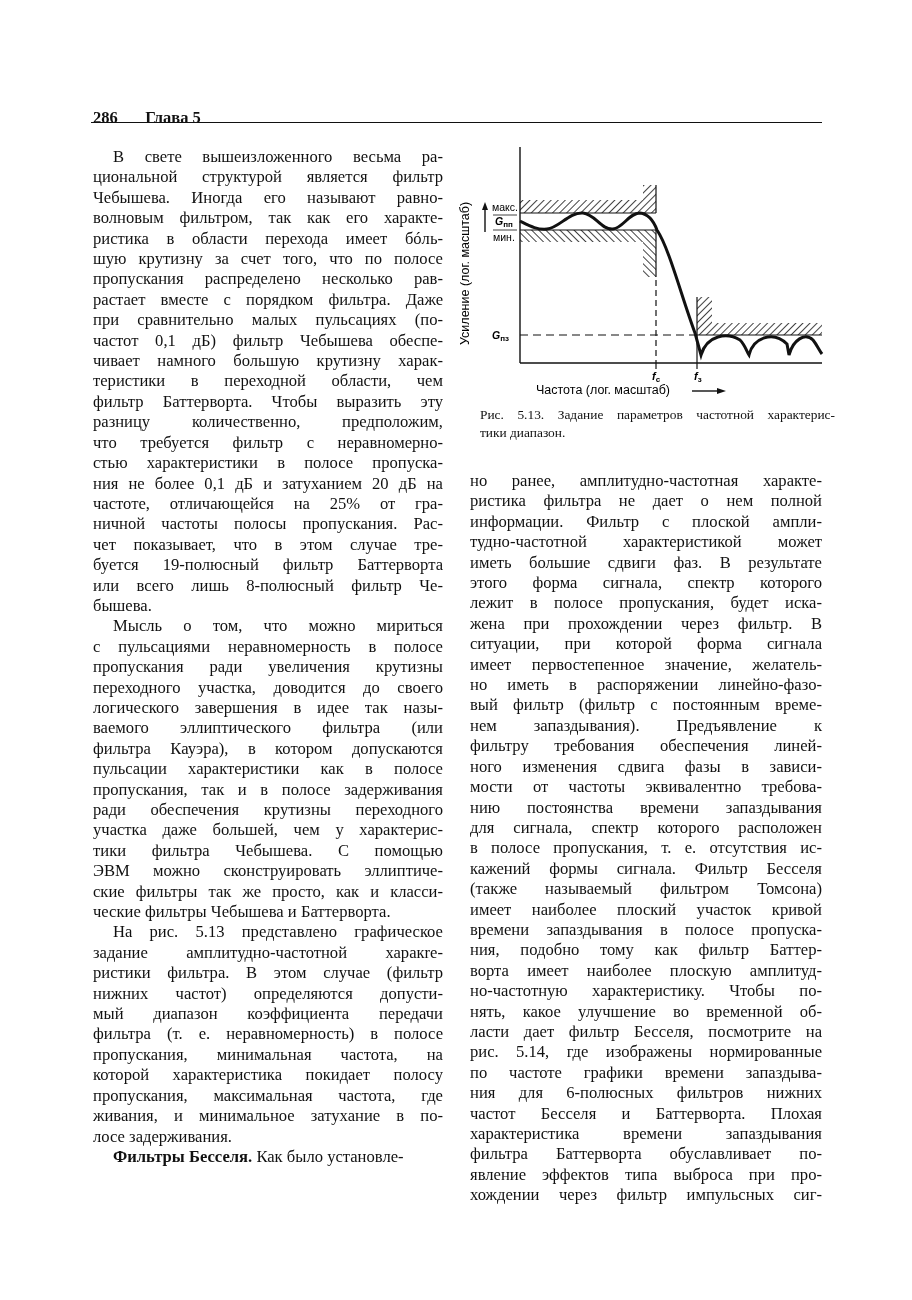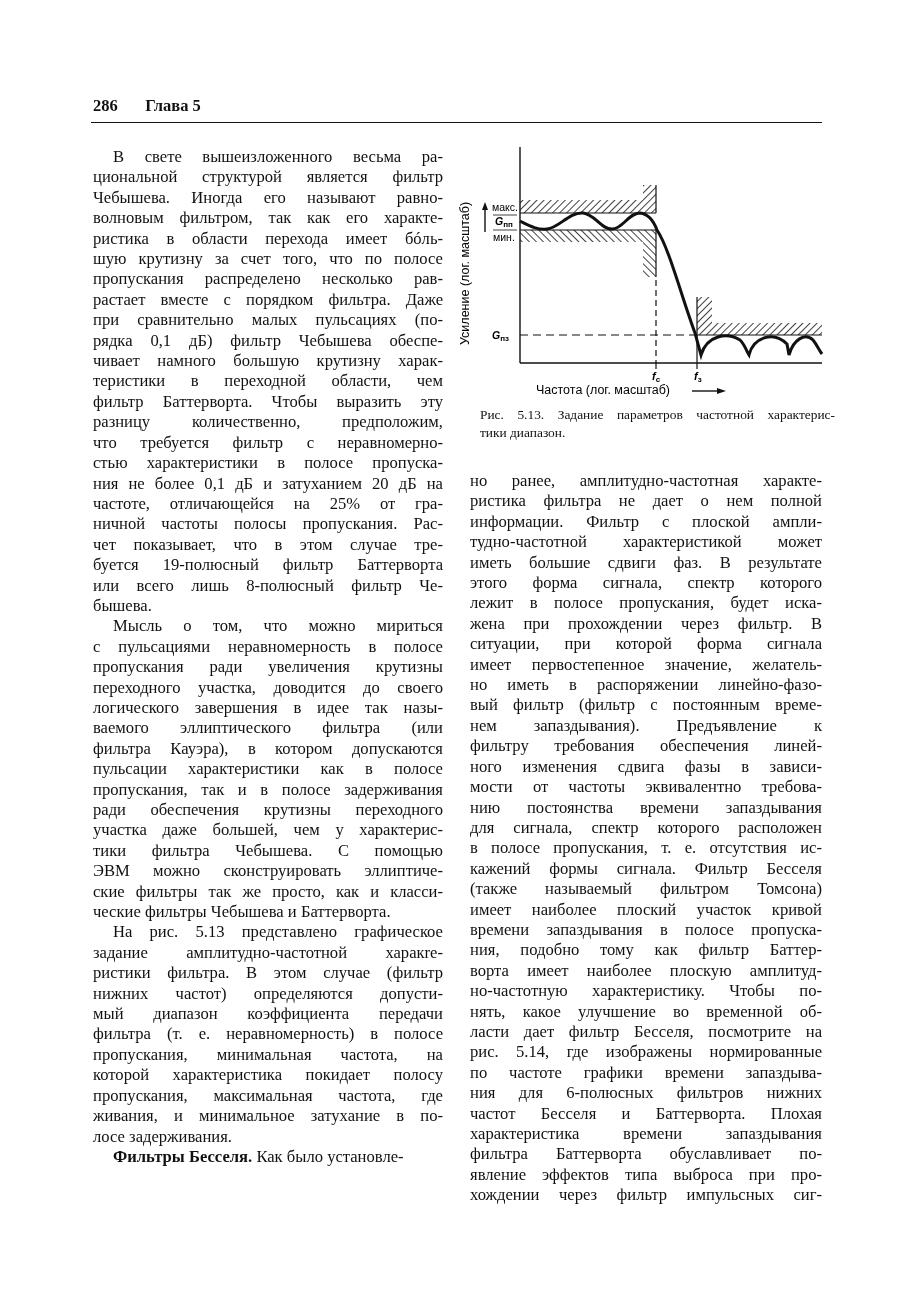--- a/index.html
+++ b/index.html
@@ -1,19 +1,19 @@
 <!DOCTYPE html>
 <html><head>
 <meta charset="utf-8">
 <style>
   html, body { margin: 0; padding: 0; background: #ffffff; }
   body { width: 912px; height: 1300px; position: relative; overflow: hidden; color: #111; }
   .serif { font-family: "Liberation Serif", "DejaVu Serif", serif; }
 
-  .running-head { position: absolute; left: 93px; top: 96px; font-size: 16.5px; font-weight: bold; }
+  .running-head { position: absolute; left: 93px; top: 108px; font-size: 16.5px; font-weight: bold; }
   .running-head .page-num { display: inline-block; width: 48px; }
   .head-rule { position: absolute; left: 91px; top: 122px; width: 731px; height: 0; border-top: 1.6px solid #111; }
 
   .col { position: absolute; font-size: 16.6px; line-height: 20.4px; text-align: justify; }
   .col-left { left: 93px; top: 147px; width: 350px; }
   .col-right { left: 470px; top: 471px; width: 352px; }
   .col p { margin: 0; text-indent: 20px; hyphens: manual; }
   .col p.cont { text-indent: 0; }
   .col .bold { font-weight: bold; }
   .line { display: block; text-align: justify; text-align-last: justify; white-space: nowrap; }
@@ -36,21 +36,21 @@
   <p id="lp0" style="text-indent: 0px;">
       <span class="line" style="padding-left: 20px;">В свете вышеизложенного весьма ра-</span>
       <span class="line">циональной структурой является фильтр</span>
       <span class="line">Чебышева. Иногда его называют равно-</span>
       <span class="line">волновым фильтром, так как его характе-</span>
       <span class="line">ристика в области перехода имеет бóль-</span>
       <span class="line">шую крутизну за счет того, что по полосе</span>
       <span class="line">пропускания распределено несколько рав-</span>
       <span class="line">растает вместе с порядком фильтра. Даже</span>
       <span class="line">при сравнительно малых пульсациях (по-</span>
-      <span class="line">рядка 0,1 дБ) фильтр Чебышева обеспе-</span>
+      <span class="line">частот 0,1 дБ) фильтр Чебышева обеспе-</span>
       <span class="line">чивает намного большую крутизну харак-</span>
       <span class="line">теристики в переходной области, чем</span>
       <span class="line">фильтр Баттерворта. Чтобы выразить эту</span>
       <span class="line">разницу количественно, предположим,</span>
       <span class="line">что требуется фильтр с неравномерно-</span>
       <span class="line">стью характеристики в полосе пропуска-</span>
       <span class="line">ния не более 0,1 дБ и затуханием 20 дБ на</span>
       <span class="line">частоте, отличающейся на 25% от гра-</span>
       <span class="line">ничной частоты полосы пропускания. Рас-</span>
       <span class="line">чет показывает, что в этом случае тре-</span>

